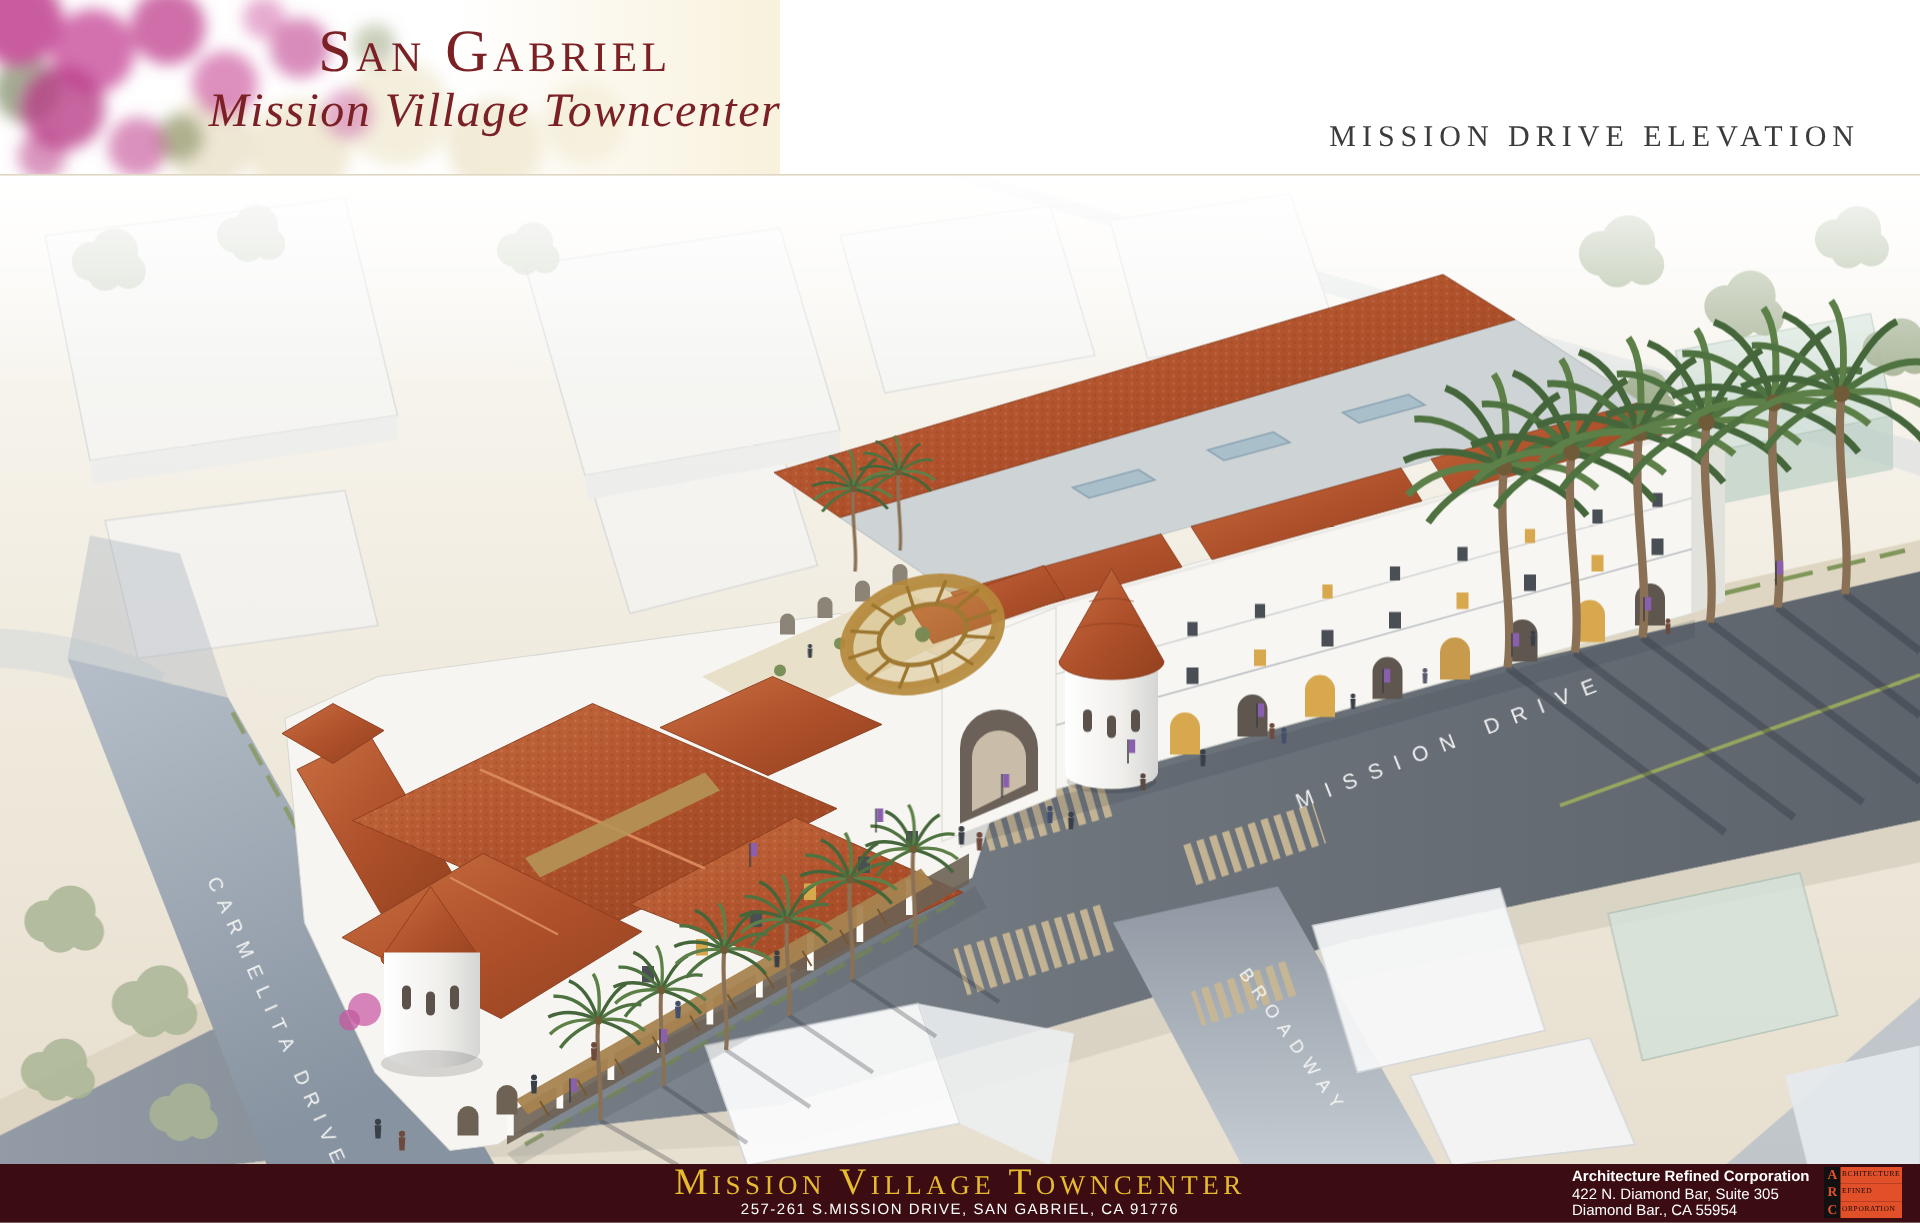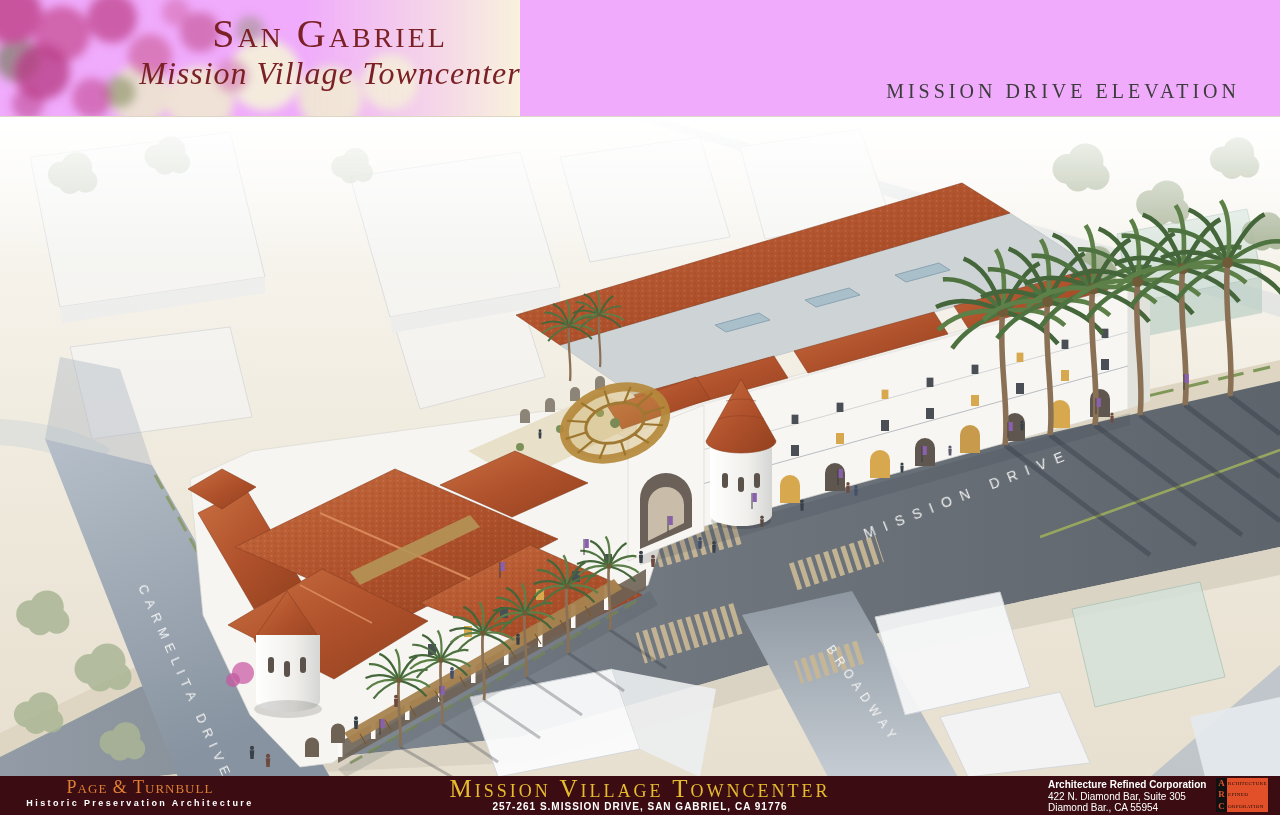--- a/index.html
+++ b/index.html
@@ -1,33 +1,33 @@
 <!DOCTYPE html>
 <html><head>
 <meta charset="utf-8">
 <style>
   html,body{margin:0;padding:0;background:#888;}
   .board{position:relative;width:1280px;height:815px;overflow:hidden;background:#f8f1dc;font-family:"Liberation Serif",serif;}
   
-  .header{position:absolute;left:0;top:0;width:1280px;height:116px;background:#f0abfc;}
+  .header{position:absolute;left:0;top:0;width:1280px;height:116px;background:#ffffff;}
   .flowers{position:absolute;left:0;top:0;}
   .title-block{position:absolute;left:120px;top:14px;width:420px;text-align:center;color:#7b2125;}
   .title-main{font-variant:small-caps;font-size:40px;letter-spacing:3px;line-height:40px;}
   .title-script{font-style:italic;font-size:32px;letter-spacing:1px;line-height:38px;margin-top:0px;}
   .elevation-label{position:absolute;right:40px;top:80px;font-size:20px;letter-spacing:4px;color:#3c3c3c;}
   
   .render{position:absolute;left:0;top:116px;width:1280px;height:660px;border-top:1px solid #ddd6c0;background:#f1ece0;}
   
   .footer{position:absolute;left:0;top:776px;width:1280px;height:39px;background:#3b0d12;font-family:"Liberation Sans",sans-serif;}
   .f-left{position:absolute;left:0;top:2px;width:280px;text-align:center;}
   .f-left .firm{font-family:"Liberation Serif",serif;font-variant:small-caps;font-size:18px;letter-spacing:1px;color:#e07f33;line-height:19px;}
   .f-left .tagline{font-size:9px;font-weight:bold;letter-spacing:2.4px;color:#fff;line-height:13px;}
   .f-center{position:absolute;left:320px;right:320px;top:1px;text-align:center;}
   .f-center .project{font-family:"Liberation Serif",serif;font-variant:small-caps;font-size:25px;letter-spacing:3px;color:#e7bb2e;line-height:24px;}
-  .f-center .address{font-size:10px;font-weight:bold;letter-spacing:1px;color:#fff;line-height:12px;}
+  .f-center .address{font-size:10px;font-weight:normal;letter-spacing:1px;color:#fff;line-height:12px;}
   .f-right{position:absolute;left:1048px;top:3px;color:#fff;font-size:10px;line-height:11.5px;}
   .f-right .l1{font-weight:bold;}
   .arc-logo{position:absolute;left:1216px;top:2px;width:52px;height:34px;display:flex;flex-direction:column;font-family:"Liberation Serif",serif;}
   .arc-row{display:flex;flex:1;}
   .arc-ini{width:11px;background:#111;color:#e2502a;font-weight:bold;font-size:9px;line-height:11px;text-align:center;}
   .arc-rest{flex:1;background:#e2502a;color:#1a0c08;font-size:5px;letter-spacing:.4px;line-height:11px;text-transform:uppercase;padding-left:1px;}
 </style>
 </head>
 <body>
 
@@ -486,24 +486,20 @@
       <use href="#person" transform="translate(452,560) scale(1.15)" fill="#44506b"></use>
       <use href="#person" transform="translate(518,526) scale(1.1)" fill="#3a4048"></use>
       <use href="#person" transform="translate(252,640) scale(1.3)" fill="#3a4048"></use>
       <use href="#person" transform="translate(268,648) scale(1.3)" fill="#6e4a3e"></use>
       <use href="#person" transform="translate(540,320) scale(.9)" fill="#3a4048"></use>
     </g>
   </svg>
   </div>
 
   <div class="footer">
-    <div class="f-left">
-      <div class="firm">Page &amp; Turnbull</div>
-      <div class="tagline">Historic Preservation Architecture</div>
-    </div>
     <div class="f-center">
       <div class="project">Mission Village Towncenter</div>
       <div class="address">257-261 S.MISSION DRIVE, SAN GABRIEL, CA 91776</div>
     </div>
     <div class="f-right">
       <div class="l1">Architecture Refined Corporation</div>
       <div>422 N. Diamond Bar, Suite 305</div>
       <div>Diamond Bar., CA 55954</div>
     </div>
     <div class="arc-logo">

